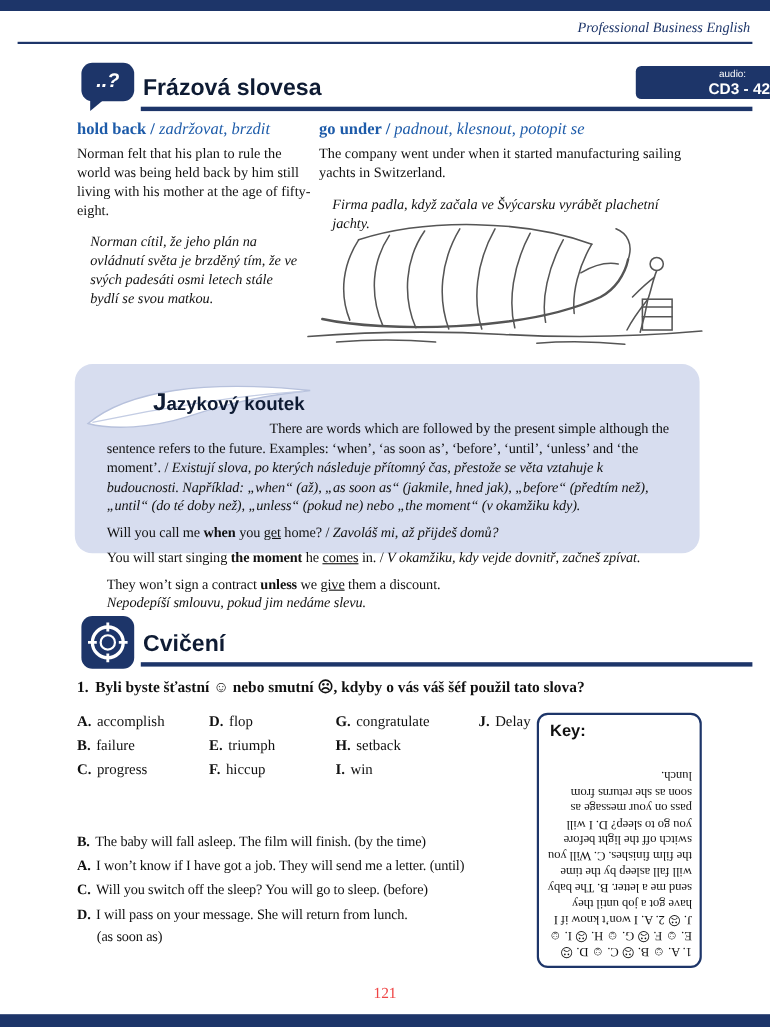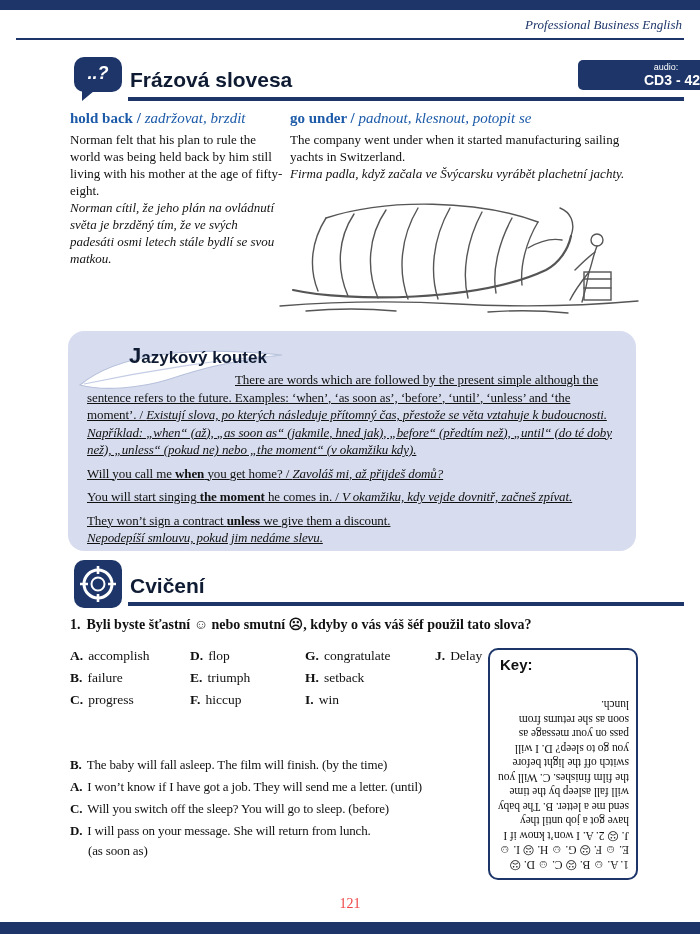--- a/index.html
+++ b/index.html
@@ -31,32 +31,32 @@
 
   
   .entry{position:absolute;top:108px;font-size:13px;line-height:17px;}
   .entry-left{left:70px;width:214px;}
   .entry-right{left:290px;width:350px;}
   .hw-line{font-size:15px;line-height:20px;margin-bottom:3px;}
   .hw{font-weight:bold;color:#1d5ba9;}
   .hw-sep{font-weight:bold;color:#1d5ba9;}
   .hw-tr{font-style:italic;color:#1d5ba9;}
   .ex-en{margin:0;}
-  .ex-cz{margin:0;font-style:italic;}
+  .ex-cz{margin:12px;font-style:italic;}
 
   .illustration{position:absolute;left:278px;top:178px;width:362px;height:146px;}
 
   
-  .koutek{position:absolute;left:68px;top:331px;width:568px;height:220px;background:#d7ddef;
-          border-radius:16px;padding:5px;box-sizing:border-box;}
+  .koutek{position:absolute;left:68px;top:331px;width:568px;height:172px;background:#d7ddef;
+          border-radius:16px;padding:15px;box-sizing:border-box;}
   .koutek-feather{position:absolute;left:8px;top:14px;width:212px;height:48px;}
   .koutek-title{position:relative;z-index:2;margin:7px 0 0 56px;font-family:"Liberation Sans",sans-serif;
                 font-weight:bold;font-size:17px;color:#0e1b33;}
   .big-j{font-size:22px;}
-  .k-p{position:relative;z-index:2;margin:6px 12px 0 14px;font-size:13px;line-height:17.5px;letter-spacing:-0.1px;text-decoration:underline;}
+  .k-p{position:relative;z-index:2;margin:6px 12px 0 14px;font-size:13px;line-height:17.5px;letter-spacing:-0.1px;}
   .k-p1{text-indent:148px;margin-top:2px;}
   .b{font-weight:bold;}
   .it{font-style:italic;}
   .u{text-decoration:underline;}
   .blk{display:block;font-style:italic;}
 
   
   .compass-icon{position:absolute;left:74px;top:560px;width:48px;height:48px;background:#1d3569;border-radius:10px;}
   .ex-head{position:absolute;left:70px;top:616px;width:575px;margin:0;font-weight:bold;font-size:14px;}
   .ex-head .num{margin-right:6px;}

